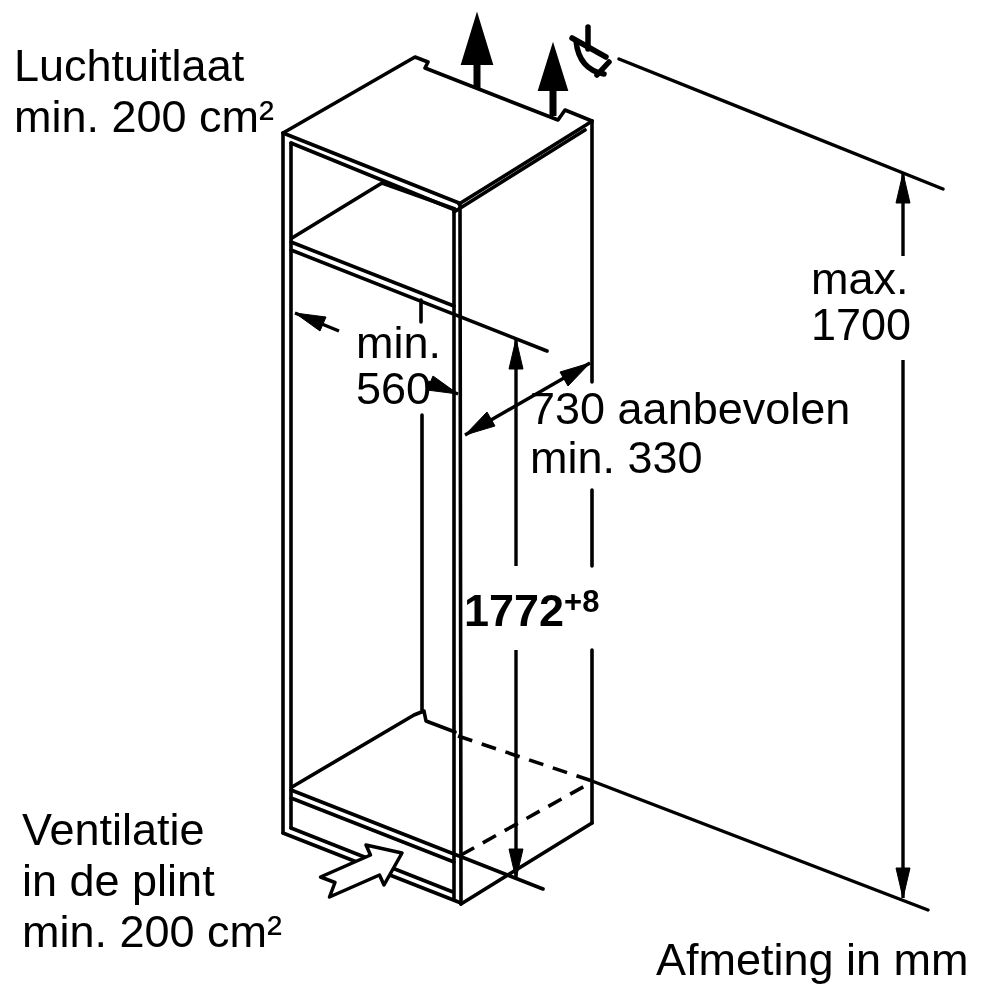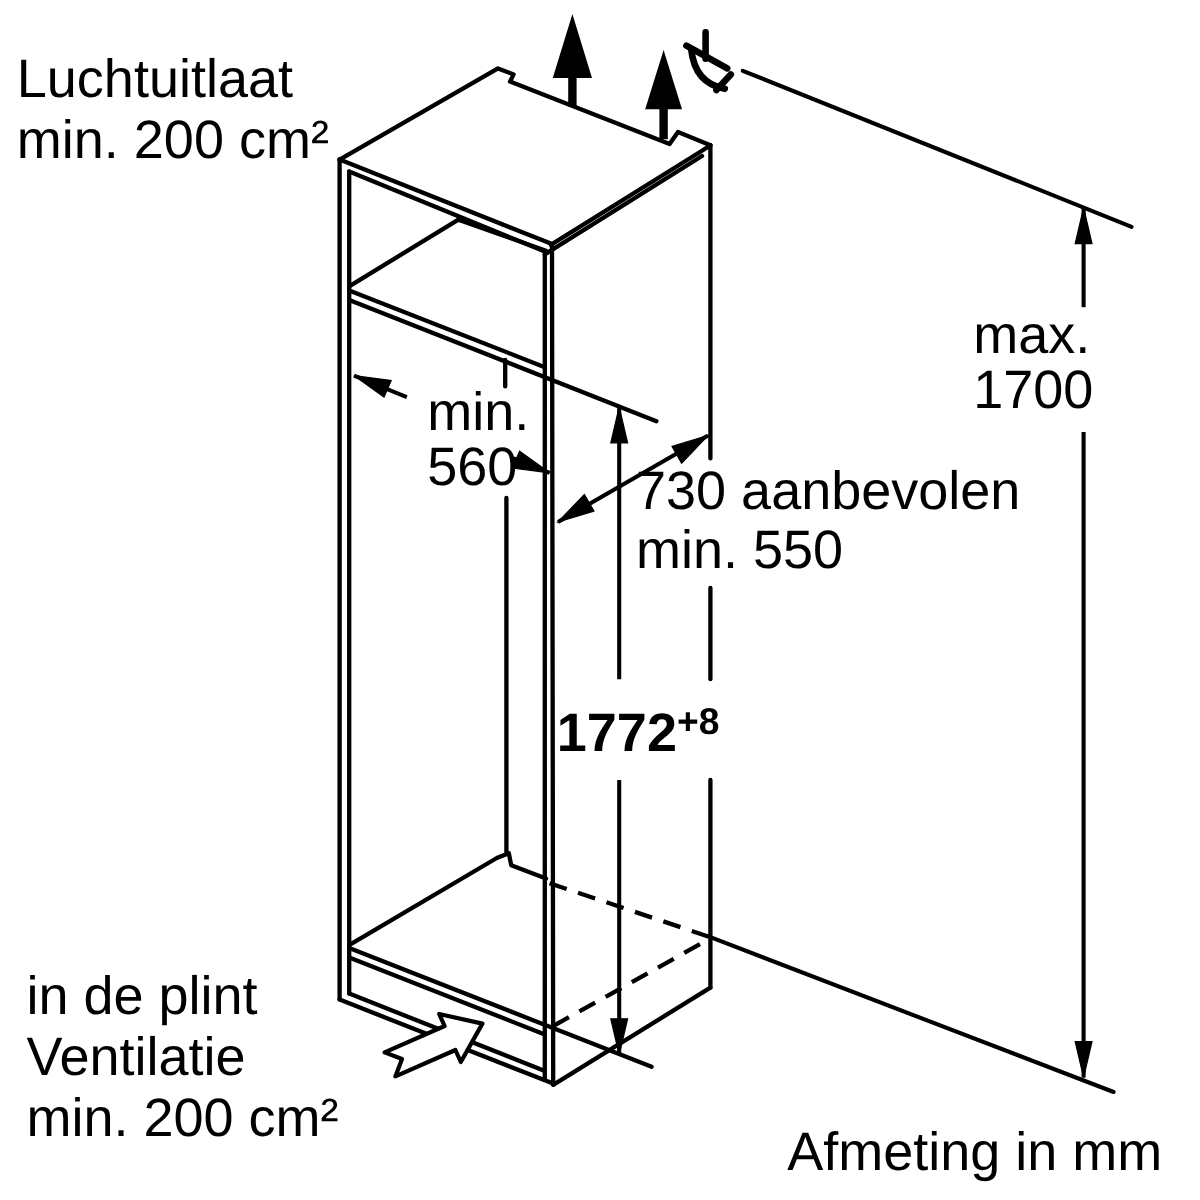--- a/index.html
+++ b/index.html
@@ -140,33 +140,33 @@
     <span class="ln">min. 200 cm²</span>
   </div>
 
   <div class="lbl" id="width-dim-label">
     <span class="ln">min.</span>
     <span class="ln">560</span>
   </div>
 
   <div class="lbl" id="depth-dim-label">
     <span class="ln">730 aanbevolen</span>
-    <span class="ln">min. 550</span>
+    <span class="ln">min. 330</span>
   </div>
 
   <div class="lbl" id="height-dim-label">
     <span>1772</span><span class="sup">+8</span>
   </div>
 
   <div class="lbl" id="max-height-label">
     <span class="ln">max.</span>
     <span class="ln">1700</span>
   </div>
 
   <div class="lbl" id="plinth-vent-label">
+    <span class="ln">Ventilatie</span>
     <span class="ln">in de plint</span>
-    <span class="ln">Ventilatie</span>
     <span class="ln">min. 200 cm²</span>
   </div>
 
   <div class="lbl" id="units-label">Afmeting in mm</div>
 
 </div>
 
 </body></html>

